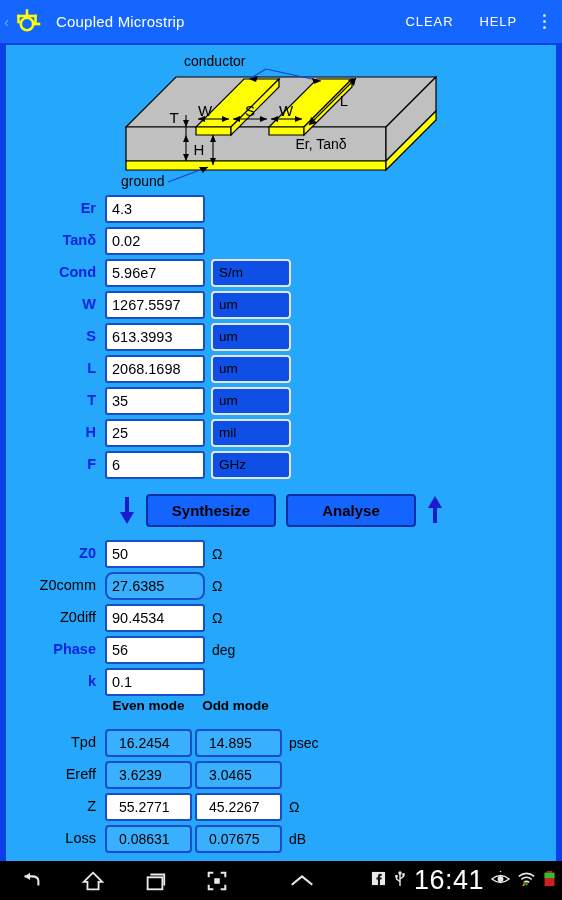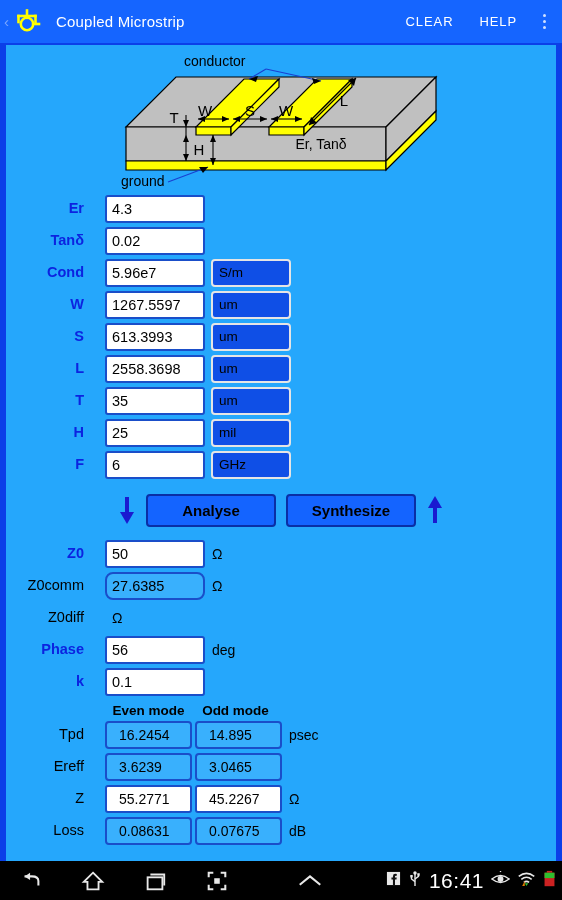--- a/index.html
+++ b/index.html
@@ -67,21 +67,21 @@
 
   
   .form { padding-top: 4px; }
   .row {
     display: flex; align-items: center;
     justify-content: flex-start;
     height: 31px; margin-bottom: 1px;
   }
   .lbl {
     width: 99px; text-align: right;
-    padding-right: 21px;
+    padding-right: 9px;
     font-size: 14.5px; line-height: 1;
     white-space: nowrap;
   }
   .lbl.in  { color: #0c23e0; font-weight: bold; }
   .lbl.out { color: #000000; }
   .fld {
     width: 100px; height: 28px;
     background: #ffffff;
     border: 2px solid #1a4ec9;
     border-radius: 3px;
@@ -117,22 +117,22 @@
     width: 130px; height: 33px;
     background: #1464ff;
     border: 2px solid #0a2fa5;
     border-radius: 4px;
     color: #000; font-size: 15px; font-weight: bold;
     display: flex; align-items: center; justify-content: center;
   }
 
   
   .modehdr {
-    display: flex; align-items: flex-end; height: 20px;
-    margin-bottom: 1px;
+    display: flex; align-items: flex-start; height: 20px;
+    margin-bottom: 9px;
   }
   .modehdr .sp { width: 99px; }
   .modehdr .h {
     width: 87px; text-align: center;
     font-size: 13.5px; font-weight: bold; color: #000;
   }
   .modehdr .h:first-of-type { margin-right: 3px; }
   .mrow {
     display: flex; align-items: center;
     height: 31px; margin-bottom: 1px;
@@ -152,21 +152,21 @@
   .navbar {
     position: absolute; left: 0; top: 861px;
     width: 562px; height: 39px;
     background: #000000;
     display: flex; align-items: center;
   }
   .nav-ico { width: 34px; height: 30px; display: flex; align-items: center; justify-content: center; }
   .nav-left { display: flex; align-items: center; gap: 28px; padding-left: 14px; }
   .nav-mid { flex: 1 1 auto; display: flex; justify-content: center; }
   .nav-right { display: flex; align-items: center; gap: 7px; padding-right: 6px; }
-  .clock { color: #ffffff; font-size: 21px; letter-spacing: .5px; }
+  .clock { color: #ffffff; font-size: 27px; letter-spacing: .5px; }
 </style>
 </head>
 <body>
 
 <div id="app">
 
   <div class="actionbar">
     <span class="ab-back">‹</span>
     <span class="ab-logo">
       <svg viewBox="0 0 34 34" width="34" height="34">
@@ -279,21 +279,21 @@
             <span class="fld">1267.5597</span>
             <span class="unitbtn">um</span>
           </div>
           <div class="row">
             <span class="lbl in">S</span>
             <span class="fld">613.3993</span>
             <span class="unitbtn">um</span>
           </div>
           <div class="row">
             <span class="lbl in">L</span>
-            <span class="fld">2558.3698</span>
+            <span class="fld">2068.1698</span>
             <span class="unitbtn">um</span>
           </div>
           <div class="row">
             <span class="lbl in">T</span>
             <span class="fld">35</span>
             <span class="unitbtn">um</span>
           </div>
           <div class="row">
             <span class="lbl in">H</span>
             <span class="fld">25</span>
@@ -306,22 +306,22 @@
           </div>
         </div>
 
       <div class="btnrow">
         <span class="arrow">
           <svg viewBox="0 0 18 30" width="18" height="30">
             <path d="M9 2 L9 20" stroke="#1a1ad0" stroke-width="4" fill="none"></path>
             <polygon points="9,29 2,17 16,17" fill="#1a1ad0"></polygon>
           </svg>
         </span>
+        <span class="actbtn">Synthesize</span>
         <span class="actbtn">Analyse</span>
-        <span class="actbtn">Synthesize</span>
         <span class="arrow">
           <svg viewBox="0 0 18 30" width="18" height="30">
             <path d="M9 28 L9 10" stroke="#1a1ad0" stroke-width="4" fill="none"></path>
             <polygon points="9,1 2,13 16,13" fill="#1a1ad0"></polygon>
           </svg>
         </span>
       </div>
 
       <div id="output-rows">
           <div class="row">
@@ -329,20 +329,21 @@
             <span class="fld">50</span>
             <span class="unittxt">Ω</span>
           </div>
           <div class="row">
             <span class="lbl out">Z0comm</span>
             <span class="fld ro">27.6385</span>
             <span class="unittxt">Ω</span>
           </div>
           <div class="row">
             <span class="lbl out">Z0diff</span>
+            <span class="fld">90.4534</span>
             <span class="unittxt">Ω</span>
           </div>
           <div class="row">
             <span class="lbl in">Phase</span>
             <span class="fld">56</span>
             <span class="unittxt">deg</span>
           </div>
           <div class="row">
             <span class="lbl in">k</span>
             <span class="fld">0.1</span>

